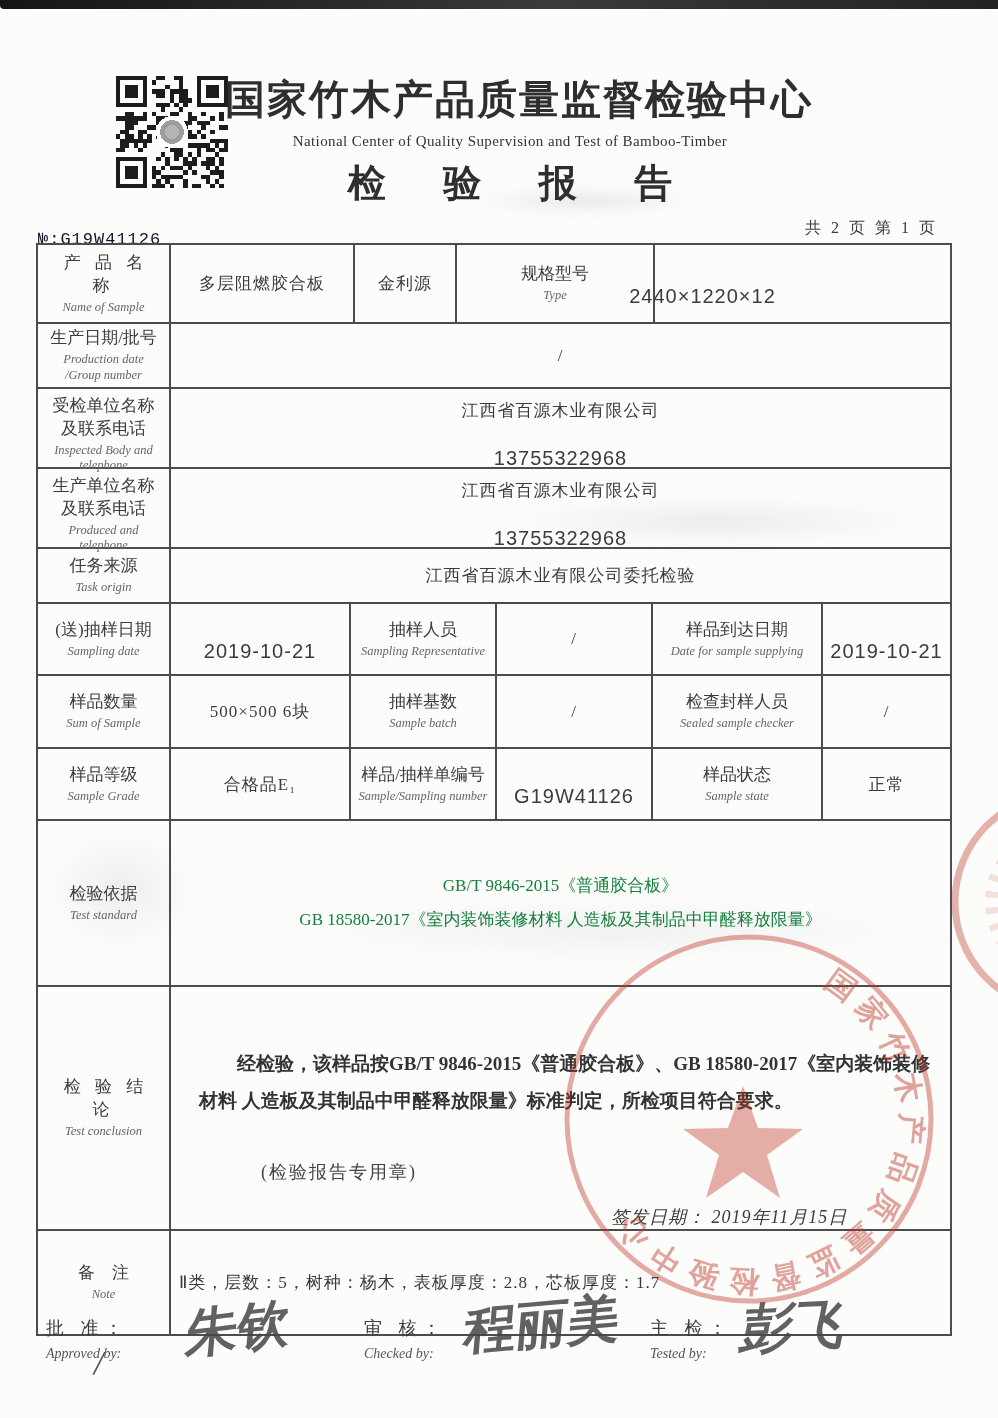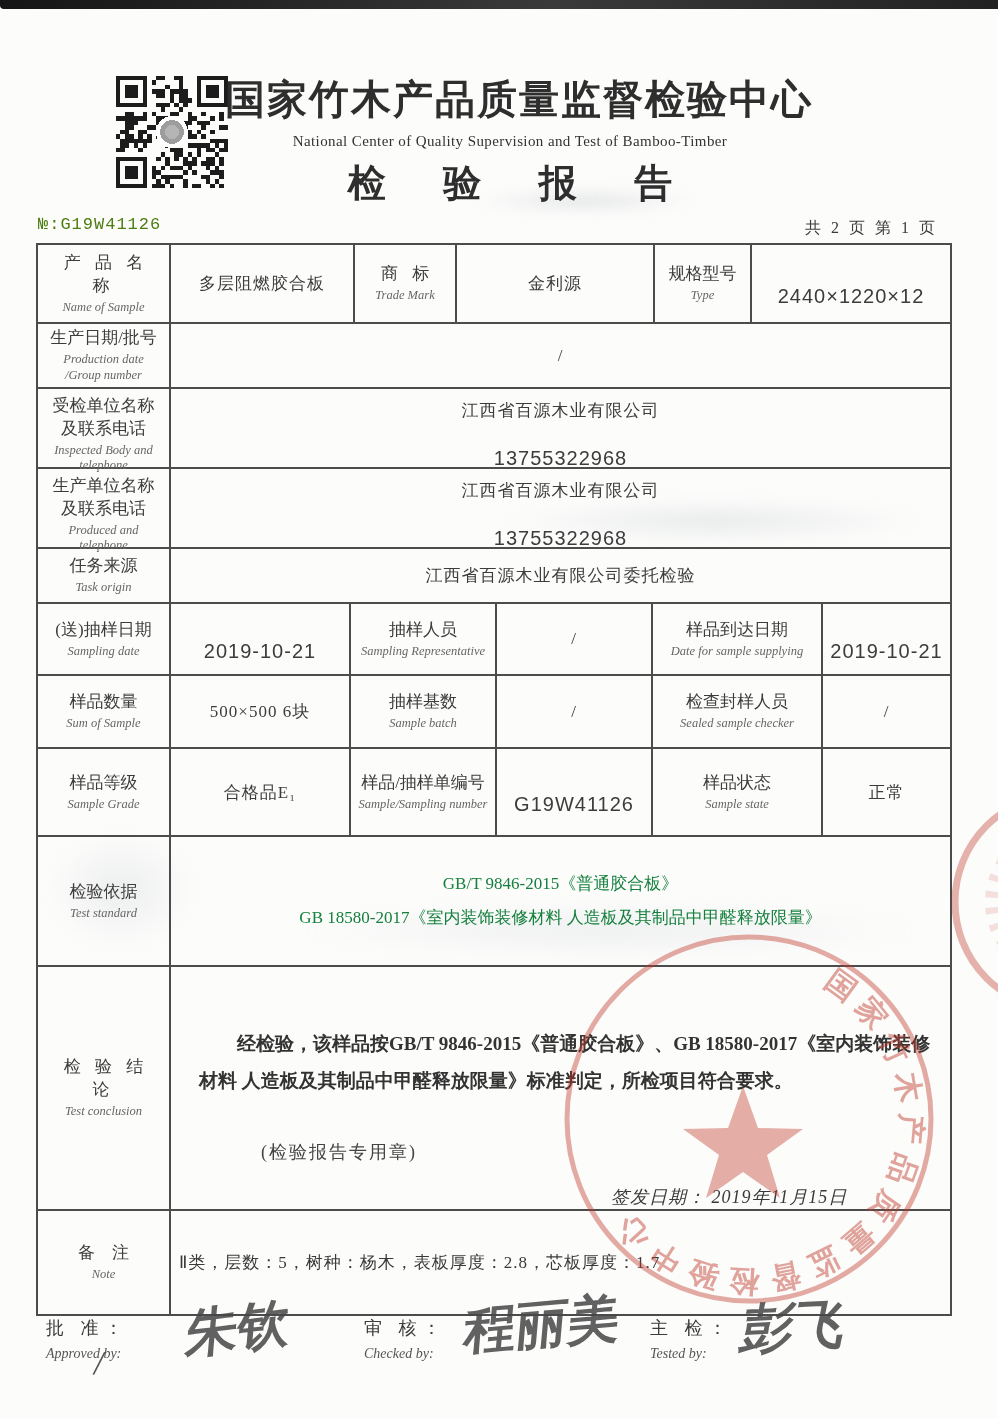--- a/index.html
+++ b/index.html
@@ -15,22 +15,22 @@
     border-bottom-left-radius:4px;
   }
   
   .qr { position:absolute; left:114px; top:76px; width:116px; height:112px; }
   .hdr { position:absolute; left:225px; top:72px; width:570px; text-align:center; }
   .org-cn { font-size:40px; font-weight:600; letter-spacing:2px; color:#2e2e2e; white-space:nowrap; }
   .org-en { margin-top:6px; font-size:15px; letter-spacing:.4px; color:#333;
             font-family:"Liberation Serif", serif; white-space:nowrap; }
   .doc-title { margin-top:8px; font-size:38px; font-weight:600; letter-spacing:24px;
                text-indent:24px; color:#2e2e2e; white-space:nowrap; }
-  .no-line { position:absolute; left:38px; top:215px; font-size:17px; letter-spacing:1px;
-             font-family:"Liberation Mono", monospace; color:#4d7c0f; }
+  .no-line { position:absolute; left:38px; top:230px; font-size:17px; letter-spacing:1px;
+             font-family:"Liberation Mono", monospace; color:#0f172a; }
   .pg-line { position:absolute; right:60px; top:218px; font-size:16px; letter-spacing:3px; color:#3c3c3c; }
   
   .tbl { position:absolute; left:36px; top:243px; width:916px; border:2px solid #4c4c4c; background:transparent; }
   .tr { display:grid; border-top:2px solid #4c4c4c; }
   .tr:first-child { border-top:none; }
   .td { border-left:2px solid #4c4c4c; display:flex; flex-direction:column;
         align-items:center; justify-content:center; text-align:center; padding:3px 6px; }
   .td:first-child { border-left:none; }
   .cols-a { grid-template-columns:131px 184px 102px 198px 97px 1fr; }
   .cols-b { grid-template-columns:131px 180px 146px 156px 170px 1fr; }
@@ -291,24 +291,20 @@
 
     <div class="tr cols-a" style="height:77px">
       <div class="td">
         <span class="lab-cn sp">产 品 名 称</span>
         <span class="lab-en">Name of Sample</span>
       </div>
       <div class="td">
           <span class="val">多层阻燃胶合板</span>
         </div>
       <div class="td">
-        <span class="lab-cn sp">商 标</span>
-        <span class="lab-en">Trade Mark</span>
-      </div>
-      <div class="td">
           <span class="val">金利源</span>
         </div>
       <div class="td">
         <span class="lab-cn">规格型号</span>
         <span class="lab-en">Type</span>
       </div>
       <div class="td">
           <span class="val val-num">2440×1220×12</span>
         </div>
     </div>
@@ -398,21 +394,21 @@
         </div>
       <div class="td">
         <span class="lab-cn">检查封样人员</span>
         <span class="lab-en">Sealed sample checker</span>
       </div>
       <div class="td">
           <span class="val">/</span>
         </div>
     </div>
 
-    <div class="tr cols-b" style="height:88px">
+    <div class="tr cols-b" style="height:72px">
       <div class="td">
         <span class="lab-cn">样品等级</span>
         <span class="lab-en">Sample Grade</span>
       </div>
       <div class="td">
           <span class="val">合格品E₁</span>
         </div>
       <div class="td">
         <span class="lab-cn">样品/抽样单编号</span>
         <span class="lab-en">Sample/Sampling number</span>
@@ -422,21 +418,21 @@
         </div>
       <div class="td">
         <span class="lab-cn">样品状态</span>
         <span class="lab-en">Sample state</span>
       </div>
       <div class="td">
           <span class="val">正常</span>
         </div>
     </div>
 
-    <div class="tr cols-l" style="height:130px">
+    <div class="tr cols-l" style="height:166px">
       <div class="td">
         <span class="lab-cn">检验依据</span>
         <span class="lab-en">Test standard</span>
       </div>
       <div class="td">
         <span class="std-line">GB/T 9846-2015《普通胶合板》</span>
         <span class="std-line">GB 18580-2017《室内装饰装修材料 人造板及其制品中甲醛释放限量》</span>
       </div>
     </div>
 

